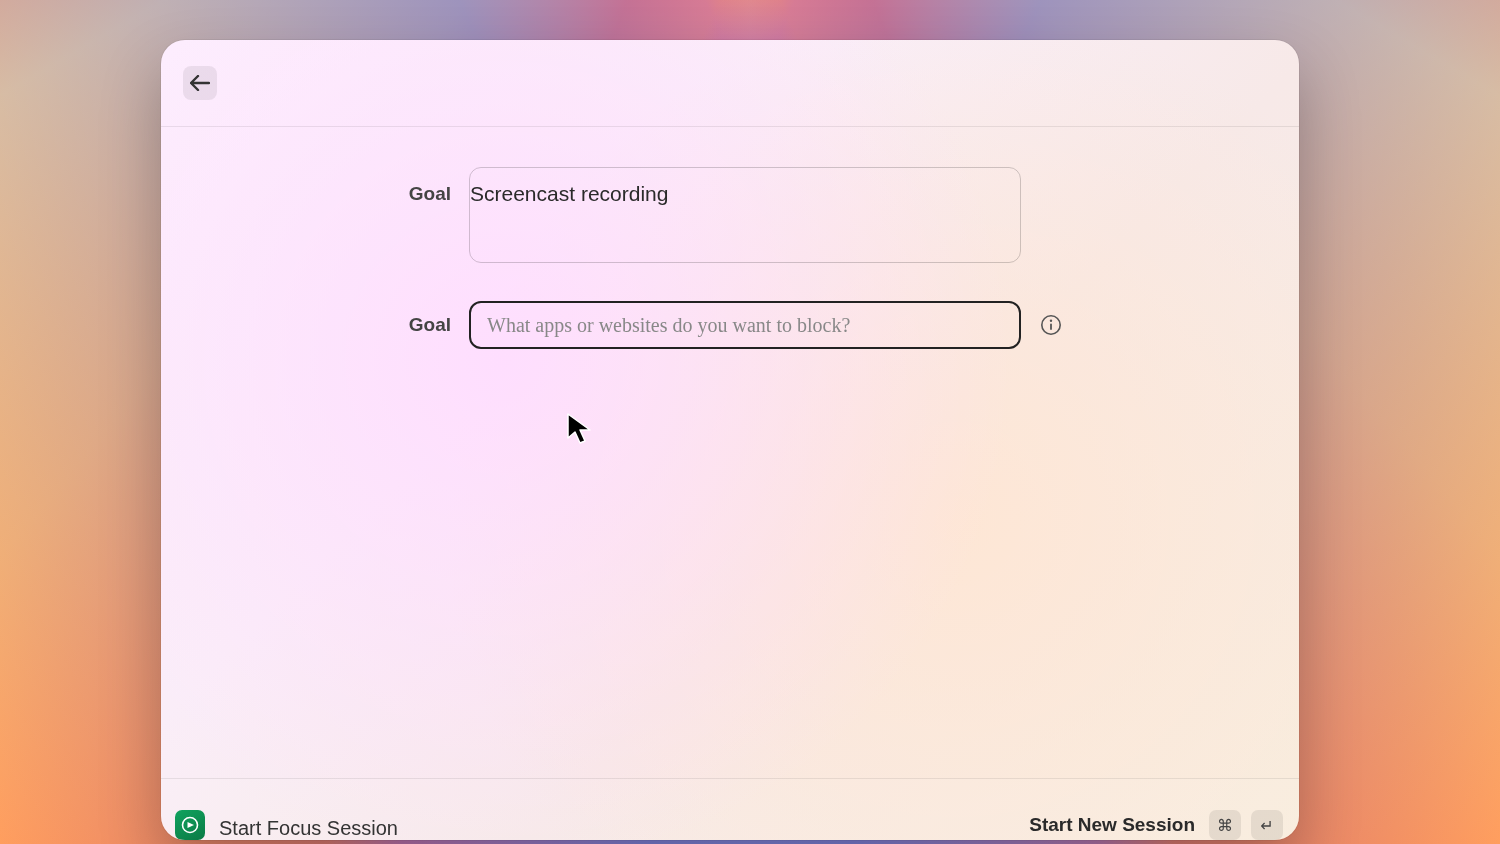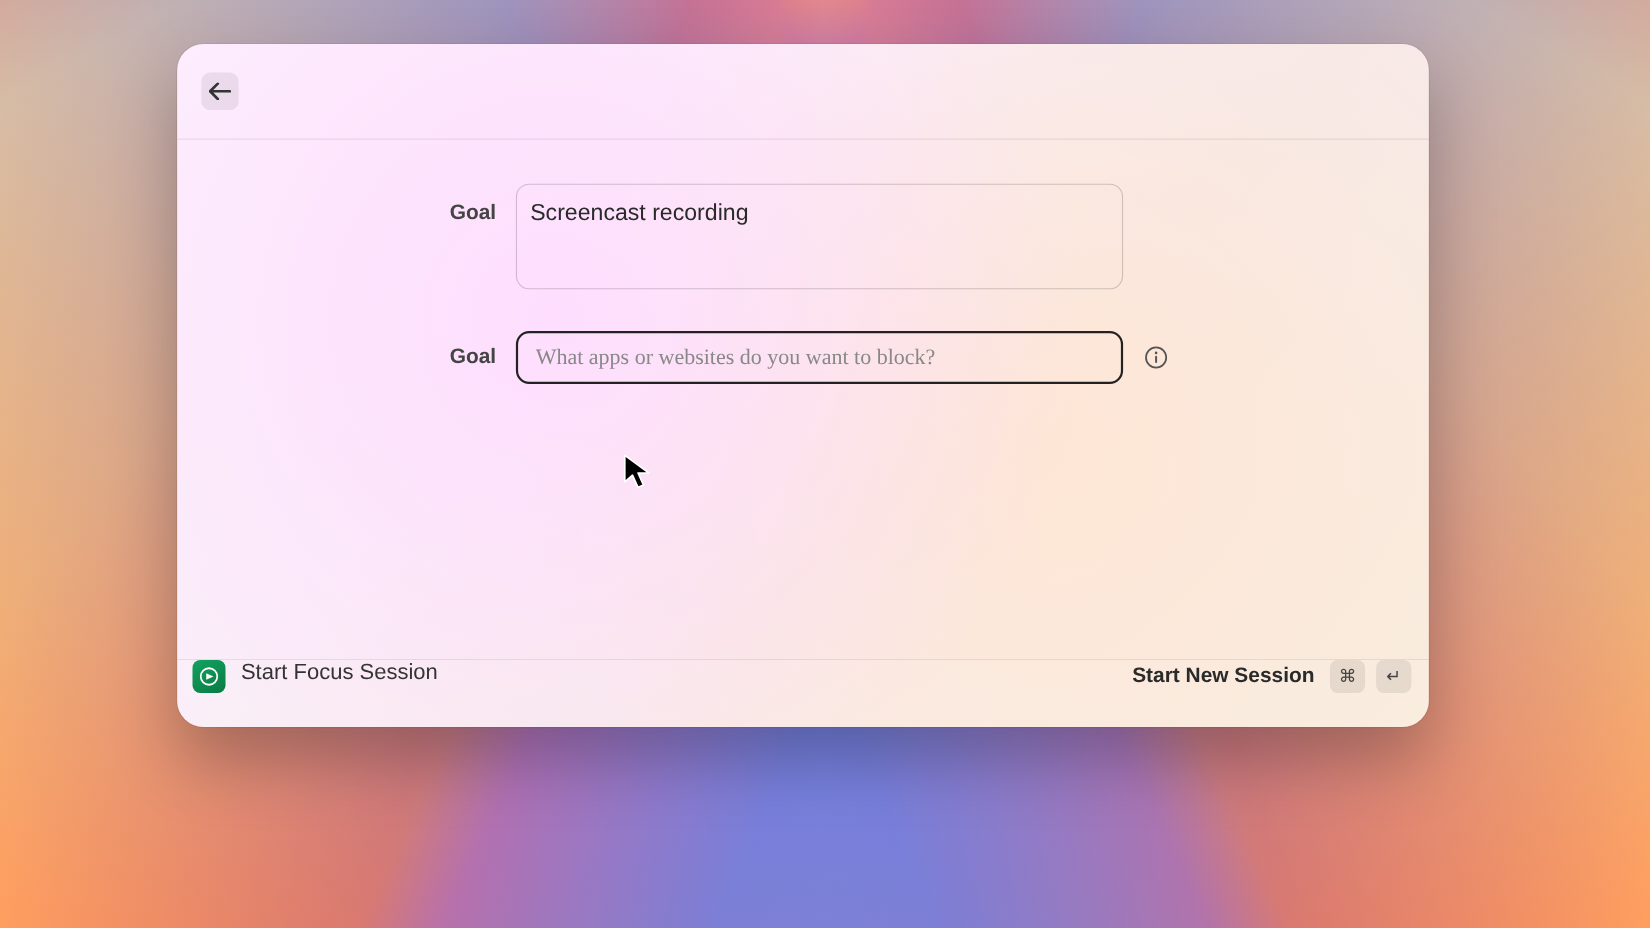--- a/index.html
+++ b/index.html
@@ -31,21 +31,21 @@
       background:
         linear-gradient(115deg, rgba(255,200,100,0.0) 0%, rgba(255,200,100,0.0) 38%, rgba(138,88,255,0.35) 42%, rgba(78,120,255,0.55) 55%, rgba(78,120,255,0.0) 100%),
         linear-gradient(245deg, rgba(255,200,100,0.0) 0%, rgba(255,200,100,0.0) 38%, rgba(138,88,255,0.35) 42%, rgba(78,120,255,0.55) 55%, rgba(78,120,255,0.0) 100%);
     }
 
     .window {
       position: absolute;
       left: 161px;
       top: 40px;
       width: 1138px;
-      height: 621px;
+      height: 800px;
       border-radius: 24px;
       background:
         radial-gradient(circle at 30% 40%, rgba(255, 220, 255, 0.9), transparent 55%),
         radial-gradient(circle at 70% 60%, rgba(255, 230, 210, 0.85), transparent 55%),
         linear-gradient(135deg, #fdeffe 0%, #faeef8 35%, #f7e9e8 60%, #f8edde 100%);
       box-shadow: 0 30px 60px rgba(0,0,0,0.25), 0 0 0 1px rgba(0,0,0,0.05);
       overflow: hidden;
       display: flex;
       flex-direction: column;
     }
@@ -92,21 +92,21 @@
       padding-top: 16px;
     }
     .row.align-center .label { padding-top: 0; }
 
     .goal-input {
       width: 552px;
       height: 96px;
       border: 1px solid rgba(0,0,0,0.18);
       border-radius: 12px;
       background: transparent;
-      padding: 14px 12px;
+      padding: 14px 0;
       font-size: 21px;
       font-weight: 500;
       color: #2a2a2a;
       font-family: inherit;
       resize: none;
       outline: none;
     }
 
     .select-wrap {
       position: relative;
@@ -161,21 +161,21 @@
       width: 24px;
       height: 24px;
       cursor: pointer;
     }
 
     .footer {
       height: 62px;
       border-top: 1px solid rgba(0,0,0,0.08);
       background: rgba(255,255,255,0.06);
       display: flex;
-      align-items: flex-start;
+      align-items: flex-end;
       padding: 0 16px 0 14px;
     }
 
     .app-icon {
       width: 30px;
       height: 30px;
       border-radius: 7px;
       background: linear-gradient(150deg, #11a35f 0%, #0a7a45 100%);
       display: flex;
       align-items: center;

